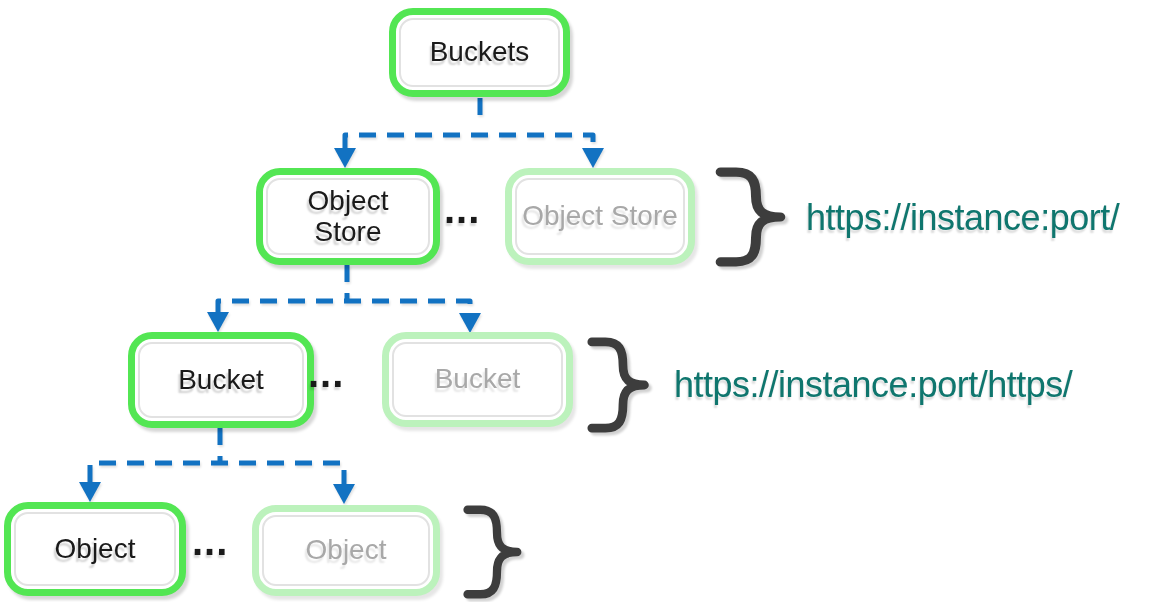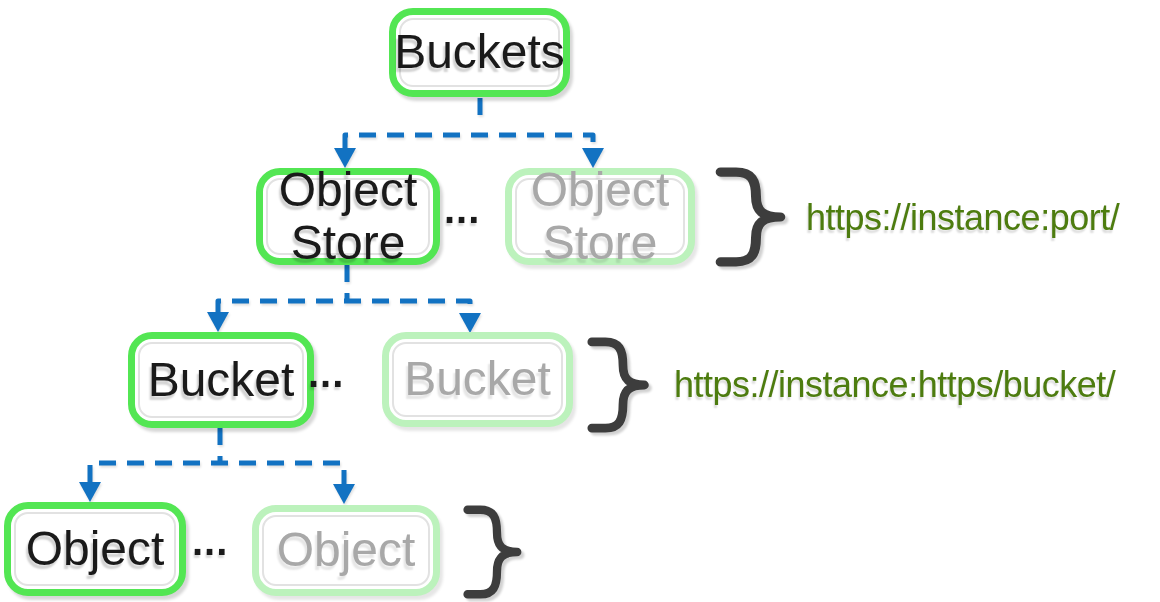--- a/index.html
+++ b/index.html
@@ -27,21 +27,21 @@
     content: "";
     position: absolute;
     inset: 3px;
     border: 2px solid #e2e2e2;
     border-radius: 14px;
     pointer-events: none;
   }
   .node .label {
     position: relative;
     z-index: 1;
-    font-size: 48px;
+    font-size: 28px;
     line-height: 1.1;
     color: #1a1a1a;
     text-shadow: -2px 4px 2px rgba(0,0,0,0.18);
     padding: 0 8px;
   }
   .node.primary { border: 7px solid #53e653; }
   .node.ghost   { border: 7px solid #bcf2bc; box-shadow: 3px 4px 3px rgba(0,0,0,0.10); }
   .node.ghost .label { color: #a8a8a8; text-shadow: -2px 4px 2px rgba(0,0,0,0.10); }
 
   
@@ -53,21 +53,21 @@
     line-height: 46px;
     letter-spacing: 1px;
     text-shadow: -1px 3px 2px rgba(0,0,0,0.15);
   }
 
   
   .url {
     position: absolute;
     font-size: 36px;
     line-height: 44px;
-    color: #4d7c0f;
+    color: #0f766e;
     white-space: nowrap;
     letter-spacing: -0.5px;
     text-shadow: -1px 3px 2px rgba(0,0,0,0.14);
   }
 
   
   .overlay, .brace {
     position: absolute;
     pointer-events: none;
   }
@@ -120,21 +120,21 @@
   <div class="node primary" style="left:128px; top:332px; width:186px; height:96px;">
     <span class="label">Bucket</span>
   </div>
   <div class="dots" style="left:308px; top:350px;">...</div>
   <div class="node ghost" style="left:382px; top:332px; width:191px; height:95px;">
     <span class="label">Bucket</span>
   </div>
   <svg class="brace" style="left:586px; top:336px;" width="74" height="98" viewBox="0 0 76 100" preserveAspectRatio="none">
     <path d="M 6 6 L 20 6 C 34 6 38 14 38 30 C 38 44 44 50 60 50 C 44 50 38 56 38 70 C 38 86 34 94 20 94 L 6 94"></path>
   </svg>
-  <div class="url" style="left:674px; top:363px;">https://instance:https/bucket/</div>
+  <div class="url" style="left:674px; top:363px;">https://instance:port/https/</div>
 
   <div class="node primary" style="left:4px; top:502px; width:182px; height:94px;">
     <span class="label">Object</span>
   </div>
   <div class="dots" style="left:192px; top:518px;">...</div>
   <div class="node ghost" style="left:252px; top:505px; width:188px; height:91px;">
     <span class="label">Object</span>
   </div>
   <svg class="brace" style="left:462px; top:504px;" width="70" height="96" viewBox="0 0 76 100" preserveAspectRatio="none">
     <path d="M 6 6 L 20 6 C 34 6 38 14 38 30 C 38 44 44 50 60 50 C 44 50 38 56 38 70 C 38 86 34 94 20 94 L 6 94"></path>

